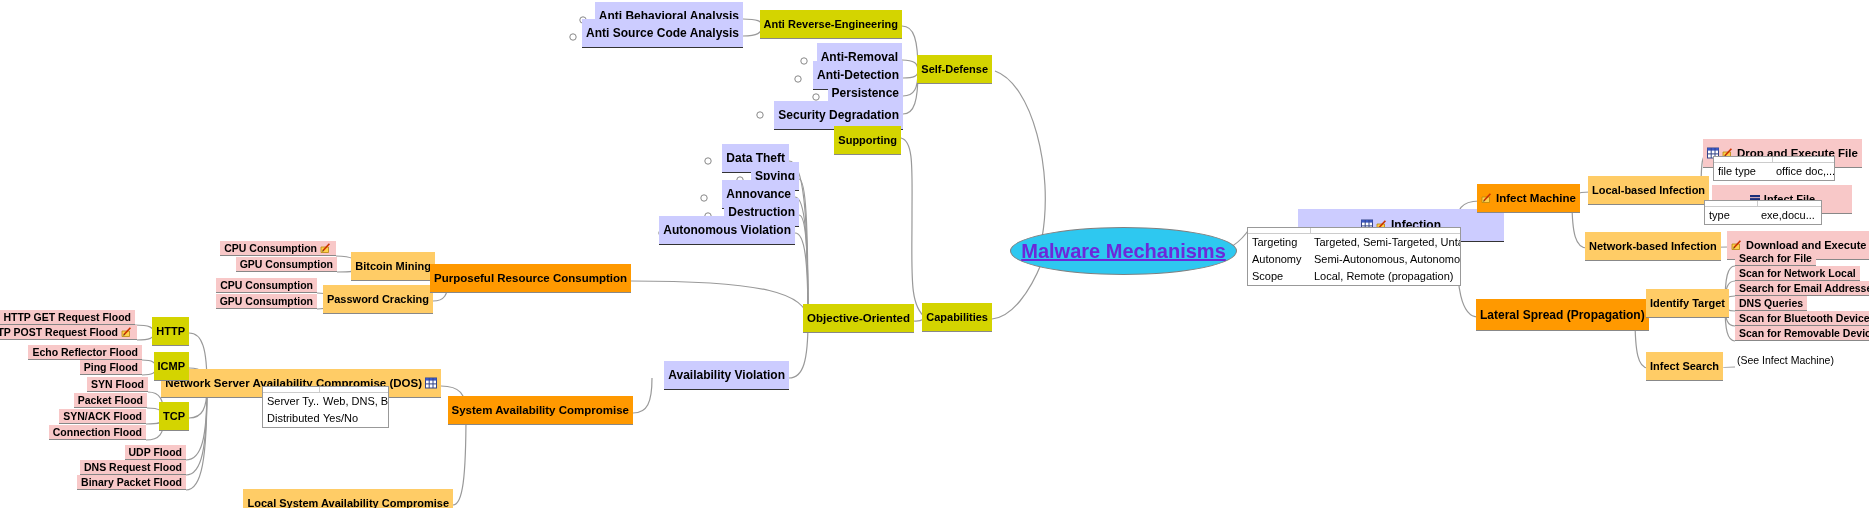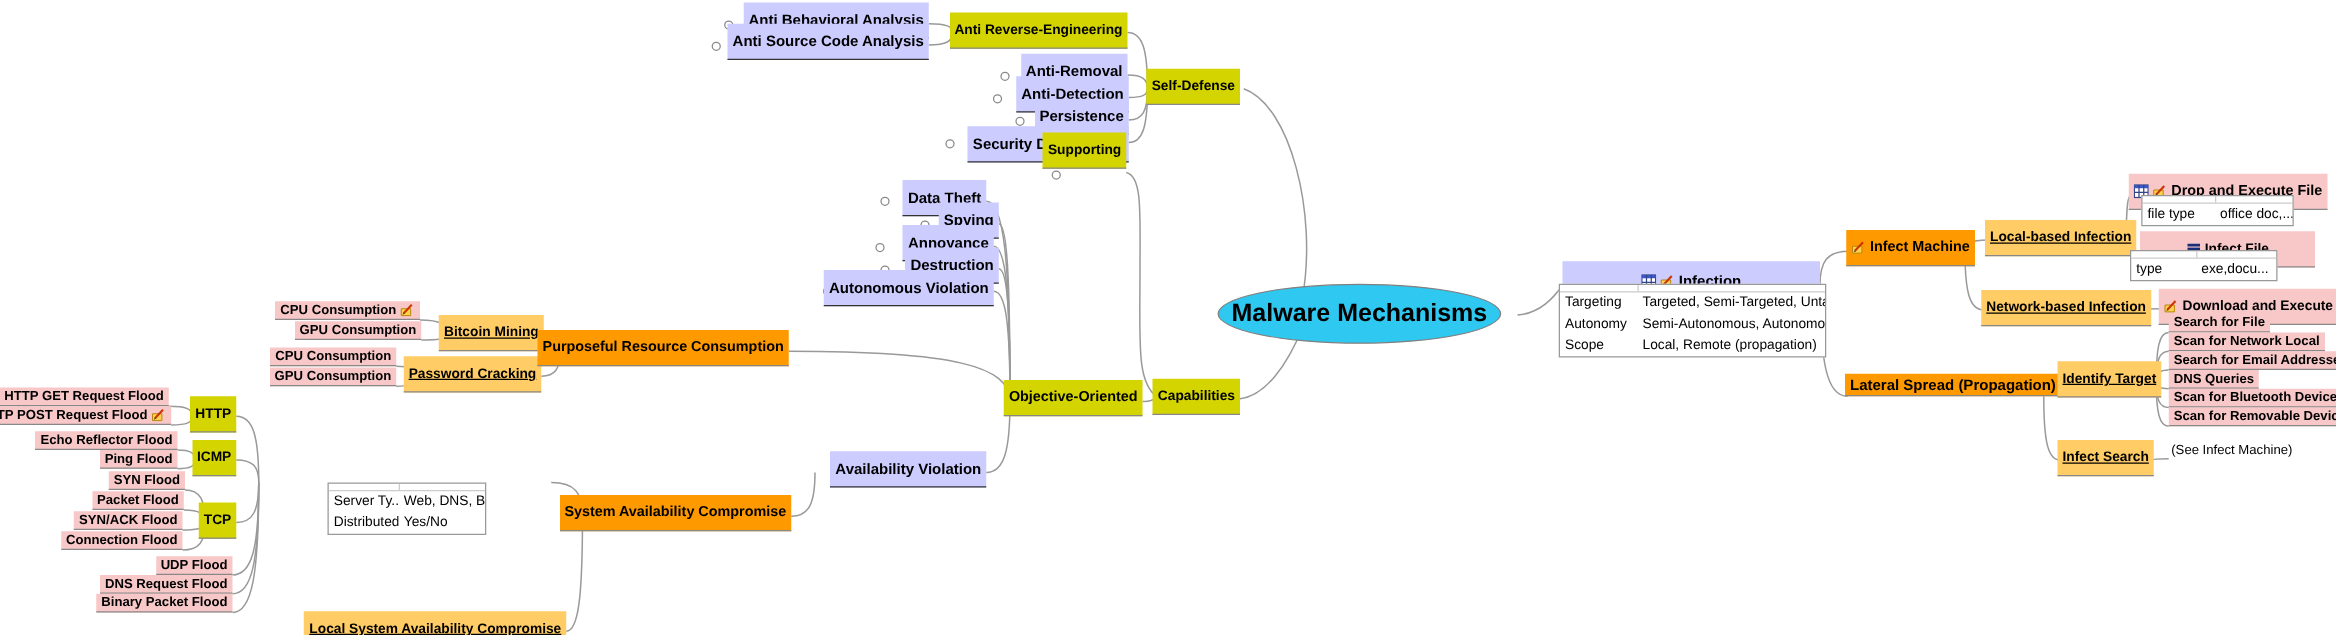--- a/index.html
+++ b/index.html
@@ -7,32 +7,32 @@
          font-family:"Liberation Sans",sans-serif;}
   svg.wires{position:absolute;left:0;top:0;z-index:1;}
   svg.wires path{fill:none;stroke:var(--edge,#999);stroke-width:1.2px;}
   svg.wires circle{fill:#fff;stroke:#888;stroke-width:1px;}
   .node{position:absolute;z-index:2;display:flex;align-items:center;justify-content:center;
         gap:3px;padding:0 4px;white-space:nowrap;box-sizing:border-box;
         border-bottom:1px solid #888;color:#000;font-weight:bold;cursor:default;}
   .h15{height:15px;font-size:10.5px;}
   .h16{height:29px;font-size:11px;}
   .h17{height:29px;font-size:11.5px;}
-  .h18{height:18px;font-size:12px;}
-  .h19{height:33px;font-size:13px;}
+  .h18{height:32px;font-size:12px;}
+  .h19{height:33px;font-size:13px;margin-left:48px;}
   .lav{background:var(--lavender,#ccccff);font-size:12px;border-bottom-color:#333;}
   .olive{background:var(--olive,#d4d400);}
   .orange{background:var(--orange,#ff9900);}
-  .lorange{background:var(--light-orange,#ffcc66);text-decoration:underline;}
+  .lorange{background:var(--light-orange,#ffcc66);}
   .pink{background:var(--pink,#f8c8c8);}
   .plain{background:transparent;border-bottom:none;font-weight:normal;}
-  .root{position:absolute;z-index:3;left:974px;top:227px;width:225px;height:46px;
+  .root{position:absolute;z-index:3;left:1010px;top:227px;width:225px;height:46px;
         border-radius:50%;background:var(--root-cyan,#2ec8f0);border:1.5px solid #808080;
         display:flex;align-items:center;justify-content:center;
-        font-size:20px;font-weight:bold;color:#000000;}
+        font-size:20px;font-weight:bold;color:#6d28d9;text-decoration:underline;}
   .ic{width:12px;height:12px;flex:none;}
   .attr-table{position:absolute;z-index:2;background:#fff;border:1px solid #999;
               font-size:11px;color:#000;}
   .attr-table .th{height:5px;border-bottom:1px solid #ccc;position:relative;}
   .attr-table .thd{position:absolute;top:0;bottom:0;width:1px;background:#ccc;}
   .attr-table .tr{display:flex;}
   .attr-table .td{padding:1px 4px;line-height:15px;white-space:nowrap;box-sizing:border-box;overflow:hidden;}
   .attr-table .c1{flex:none;}
 </style>
 </head>
@@ -142,21 +142,21 @@
   <div class="root">Malware Mechanisms</div>
 
   <div class="node lav h17" style="right:1126px;top:2px">Anti Behavioral Analysis</div>
   <div class="node lav h17" style="right:1126px;top:19px">Anti Source Code Analysis</div>
   <div class="node olive h16" style="right:967px;top:10px">Anti Reverse-Engineering</div>
   <div class="node lav h17" style="right:967px;top:43px">Anti-Removal</div>
   <div class="node lav h17" style="right:966px;top:61px">Anti-Detection</div>
   <div class="node lav h17" style="right:966px;top:79px">Persistence</div>
   <div class="node lav h17" style="right:966px;top:101px">Security Degradation</div>
   <div class="node olive h16" style="right:877px;top:55px">Self-Defense</div>
-  <div class="node olive h16" style="right:968px;top:106px">Supporting</div>
+  <div class="node olive h16" style="right:968px;top:126px">Supporting</div>
 
   <div class="node lav h17" style="right:1080px;top:144px">Data Theft</div>
   <div class="node lav h17" style="right:1070px;top:162px">Spying</div>
   <div class="node lav h17" style="right:1074px;top:180px">Annoyance</div>
   <div class="node lav h17" style="right:1070px;top:198px">Destruction</div>
   <div class="node lav h17" style="right:1074px;top:216px">Autonomous Violation</div>
   <div class="node olive h17" style="right:955px;top:304px">Objective-Oriented</div>
   <div class="node olive h16" style="right:877px;top:303px">Capabilities</div>
 
   <div class="node pink h15" style="right:1533px;top:241px">
@@ -167,20 +167,26 @@
   </div>
   <div class="node pink h15" style="right:1532px;top:257px">GPU Consumption</div>
   <div class="node lorange h16" style="right:1434px;top:252px">Bitcoin Mining</div>
   <div class="node pink h15" style="right:1552px;top:278px">CPU Consumption</div>
   <div class="node pink h15" style="right:1552px;top:294px">GPU Consumption</div>
   <div class="node lorange h16" style="right:1436px;top:285px">Password Cracking</div>
   <div class="node orange h17" style="right:1238px;top:264px">Purposeful Resource Consumption</div>
 
   <div class="node lav h17" style="right:1080px;top:361px">Availability Violation</div>
   <div class="node orange h17" style="right:1236px;top:396px">System Availability Compromise</div>
+  <div class="node lorange h17" style="right:1428px;top:369px">
+    <span>Network Server Availability Compromise (DOS)</span>
+    <svg class="ic">
+        <use href="#sym-table"></use>
+      </svg>
+  </div>
   <div class="node lorange h16" style="right:1416px;top:489px">Local System Availability Compromise</div>
 
   <div class="node pink h15" style="right:1734px;top:310px">HTTP GET Request Flood</div>
   <div class="node pink h15" style="right:1732px;top:325px">
     <span>HTTP POST Request Flood</span>
     <svg class="ic">
         <use href="#sym-edit"></use>
       </svg>
   </div>
   <div class="node olive h16" style="right:1680px;top:317px">HTTP</div>

